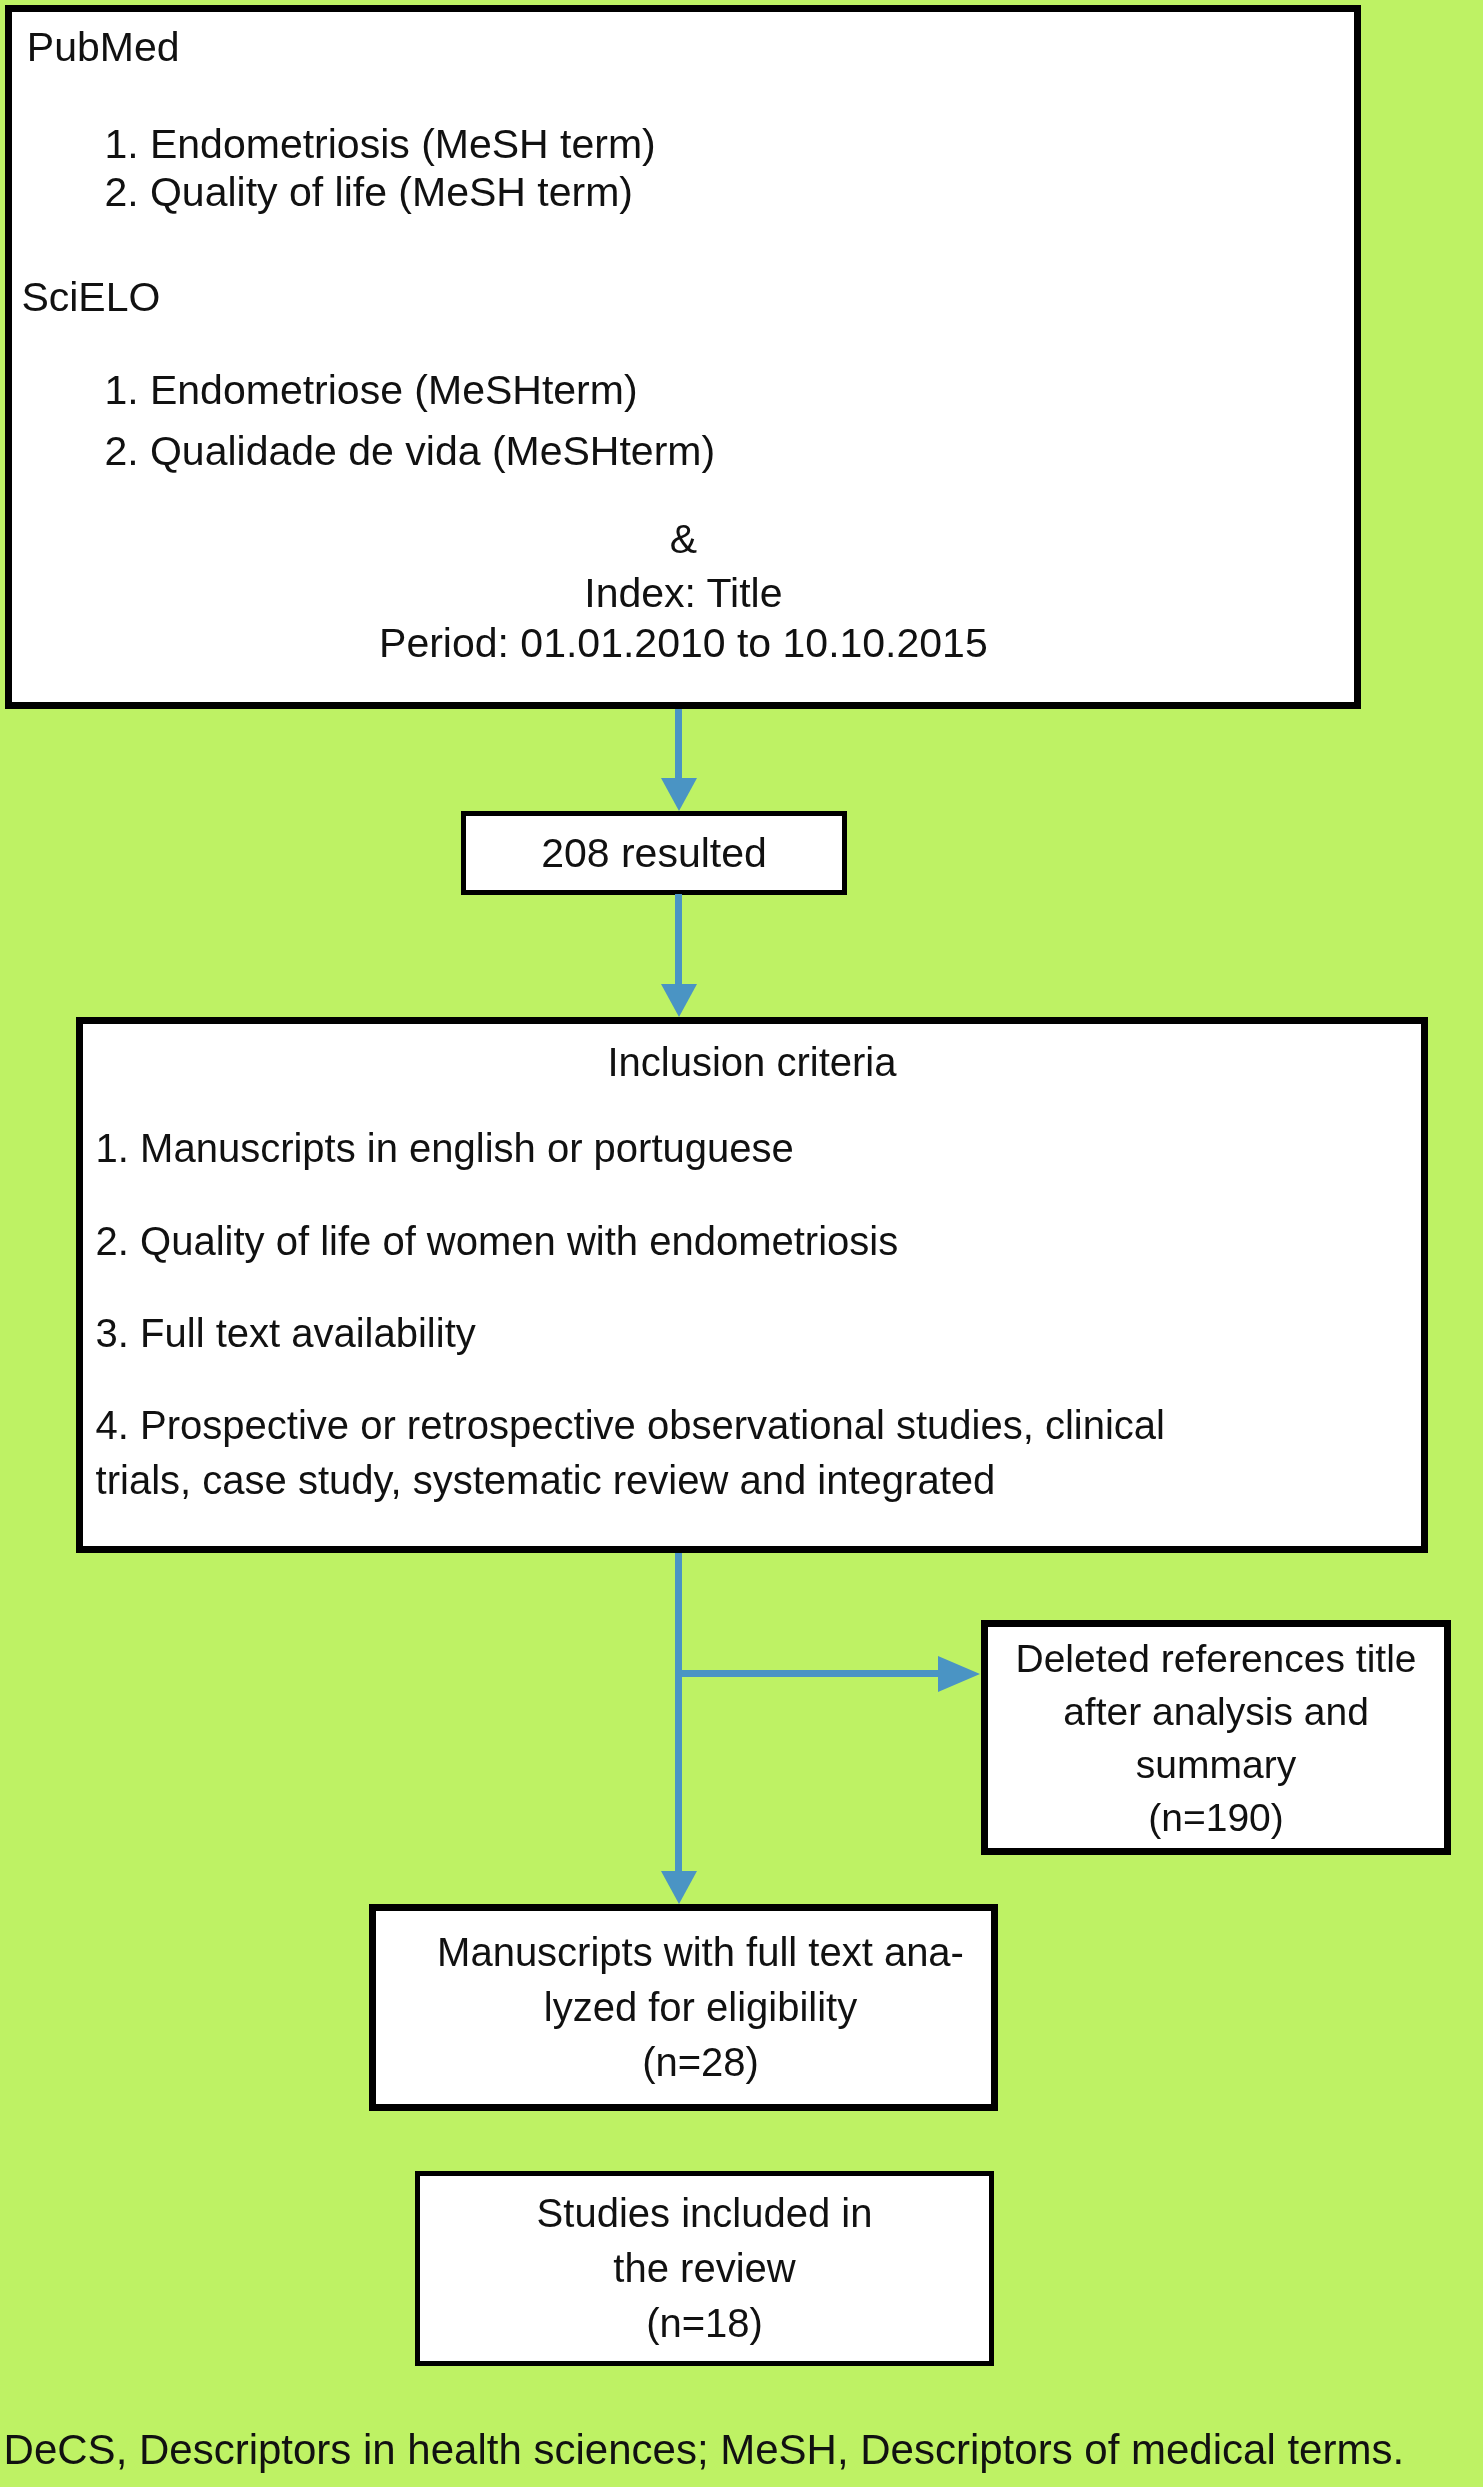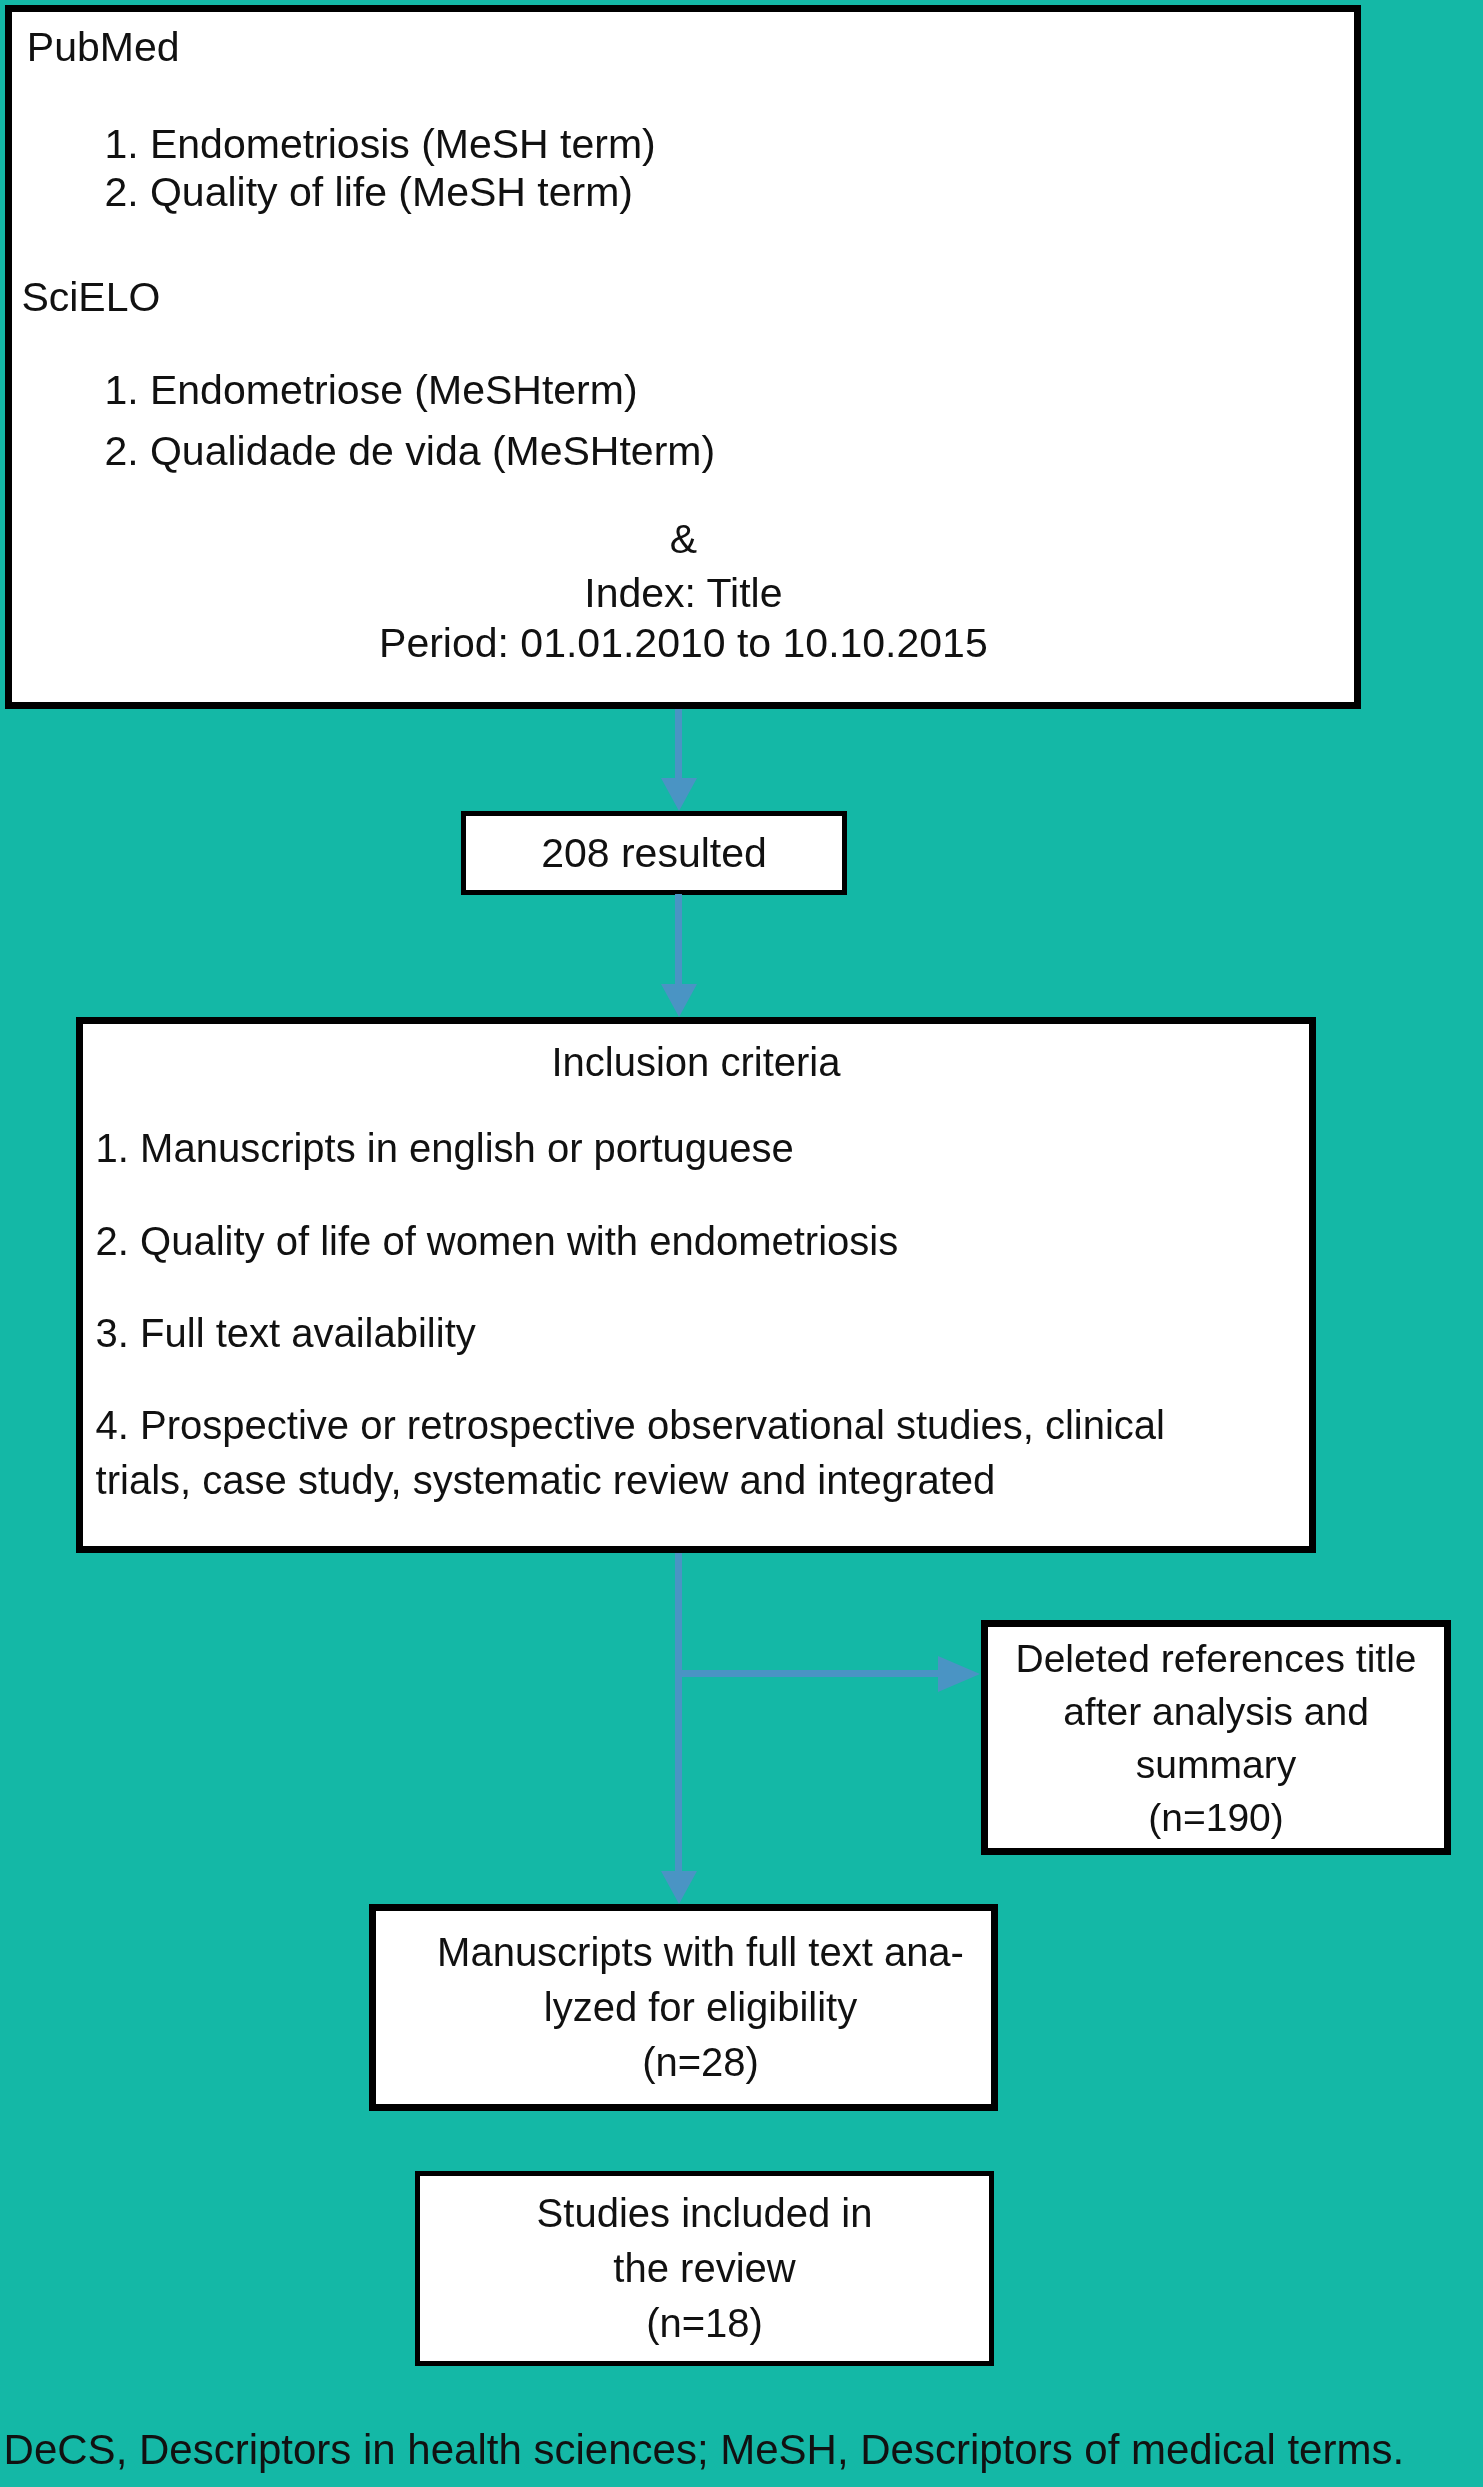--- a/index.html
+++ b/index.html
@@ -6,21 +6,21 @@
     --arrow: #4a94c4;
     --box_border: #000000;
     --text: #111111;
   }
   * { margin: 0; padding: 0; box-sizing: border-box; }
   html, body { background: #ffffff; }
   .page {
     position: relative;
     width: 1483px;
     height: 2487px;
-    background: #14b8a6;
+    background: #bef264;
     font-family: "Liberation Sans", sans-serif;
     color: var(--text);
     overflow: hidden;
   }
   .abs { position: absolute; }
   .box {
     position: absolute;
     border: 7.2px solid var(--box_border);
     background: #ffffff;
   }
@@ -91,21 +91,21 @@
   <div class="vline" style="left:675px; top:709px; height:70px;"></div>
   <div class="head-down" style="left:661px; top:778px;"></div>
 
   <div class="box box-thin center-col" style="left:461px; top:811px; width:386px; height:84px;">
     <div class="txt">208 resulted</div>
   </div>
 
   <div class="vline" style="left:675px; top:894px; height:92px;"></div>
   <div class="head-down" style="left:661px; top:984px;"></div>
 
-  <div class="box" style="left:76px; top:1017px; width:1240px; height:536px;">
+  <div class="box" style="left:76px; top:1017px; width:1352px; height:536px;">
     <div class="abs txt-sm wide-center" style="top:10.8px;">Inclusion criteria</div>
     <div class="abs txt-sm" style="left:12.6px; top:97px;">1. Manuscripts in english or portuguese</div>
     <div class="abs txt-sm" style="left:12.6px; top:190px;">2. Quality of life of women with endometriosis</div>
     <div class="abs txt-sm" style="left:12.6px; top:282px;">3. Full text availability</div>
     <div class="abs txt-sm" style="left:12.6px; top:374px;">4. Prospective or retrospective observational studies, clinical</div>
     <div class="abs txt-sm" style="left:12.6px; top:429px;">trials, case study, systematic review and integrated</div>
   </div>
 
   <div class="vline" style="left:675px; top:1553px; height:321px;"></div>
   <div class="head-down" style="left:661px; top:1871px;"></div>

